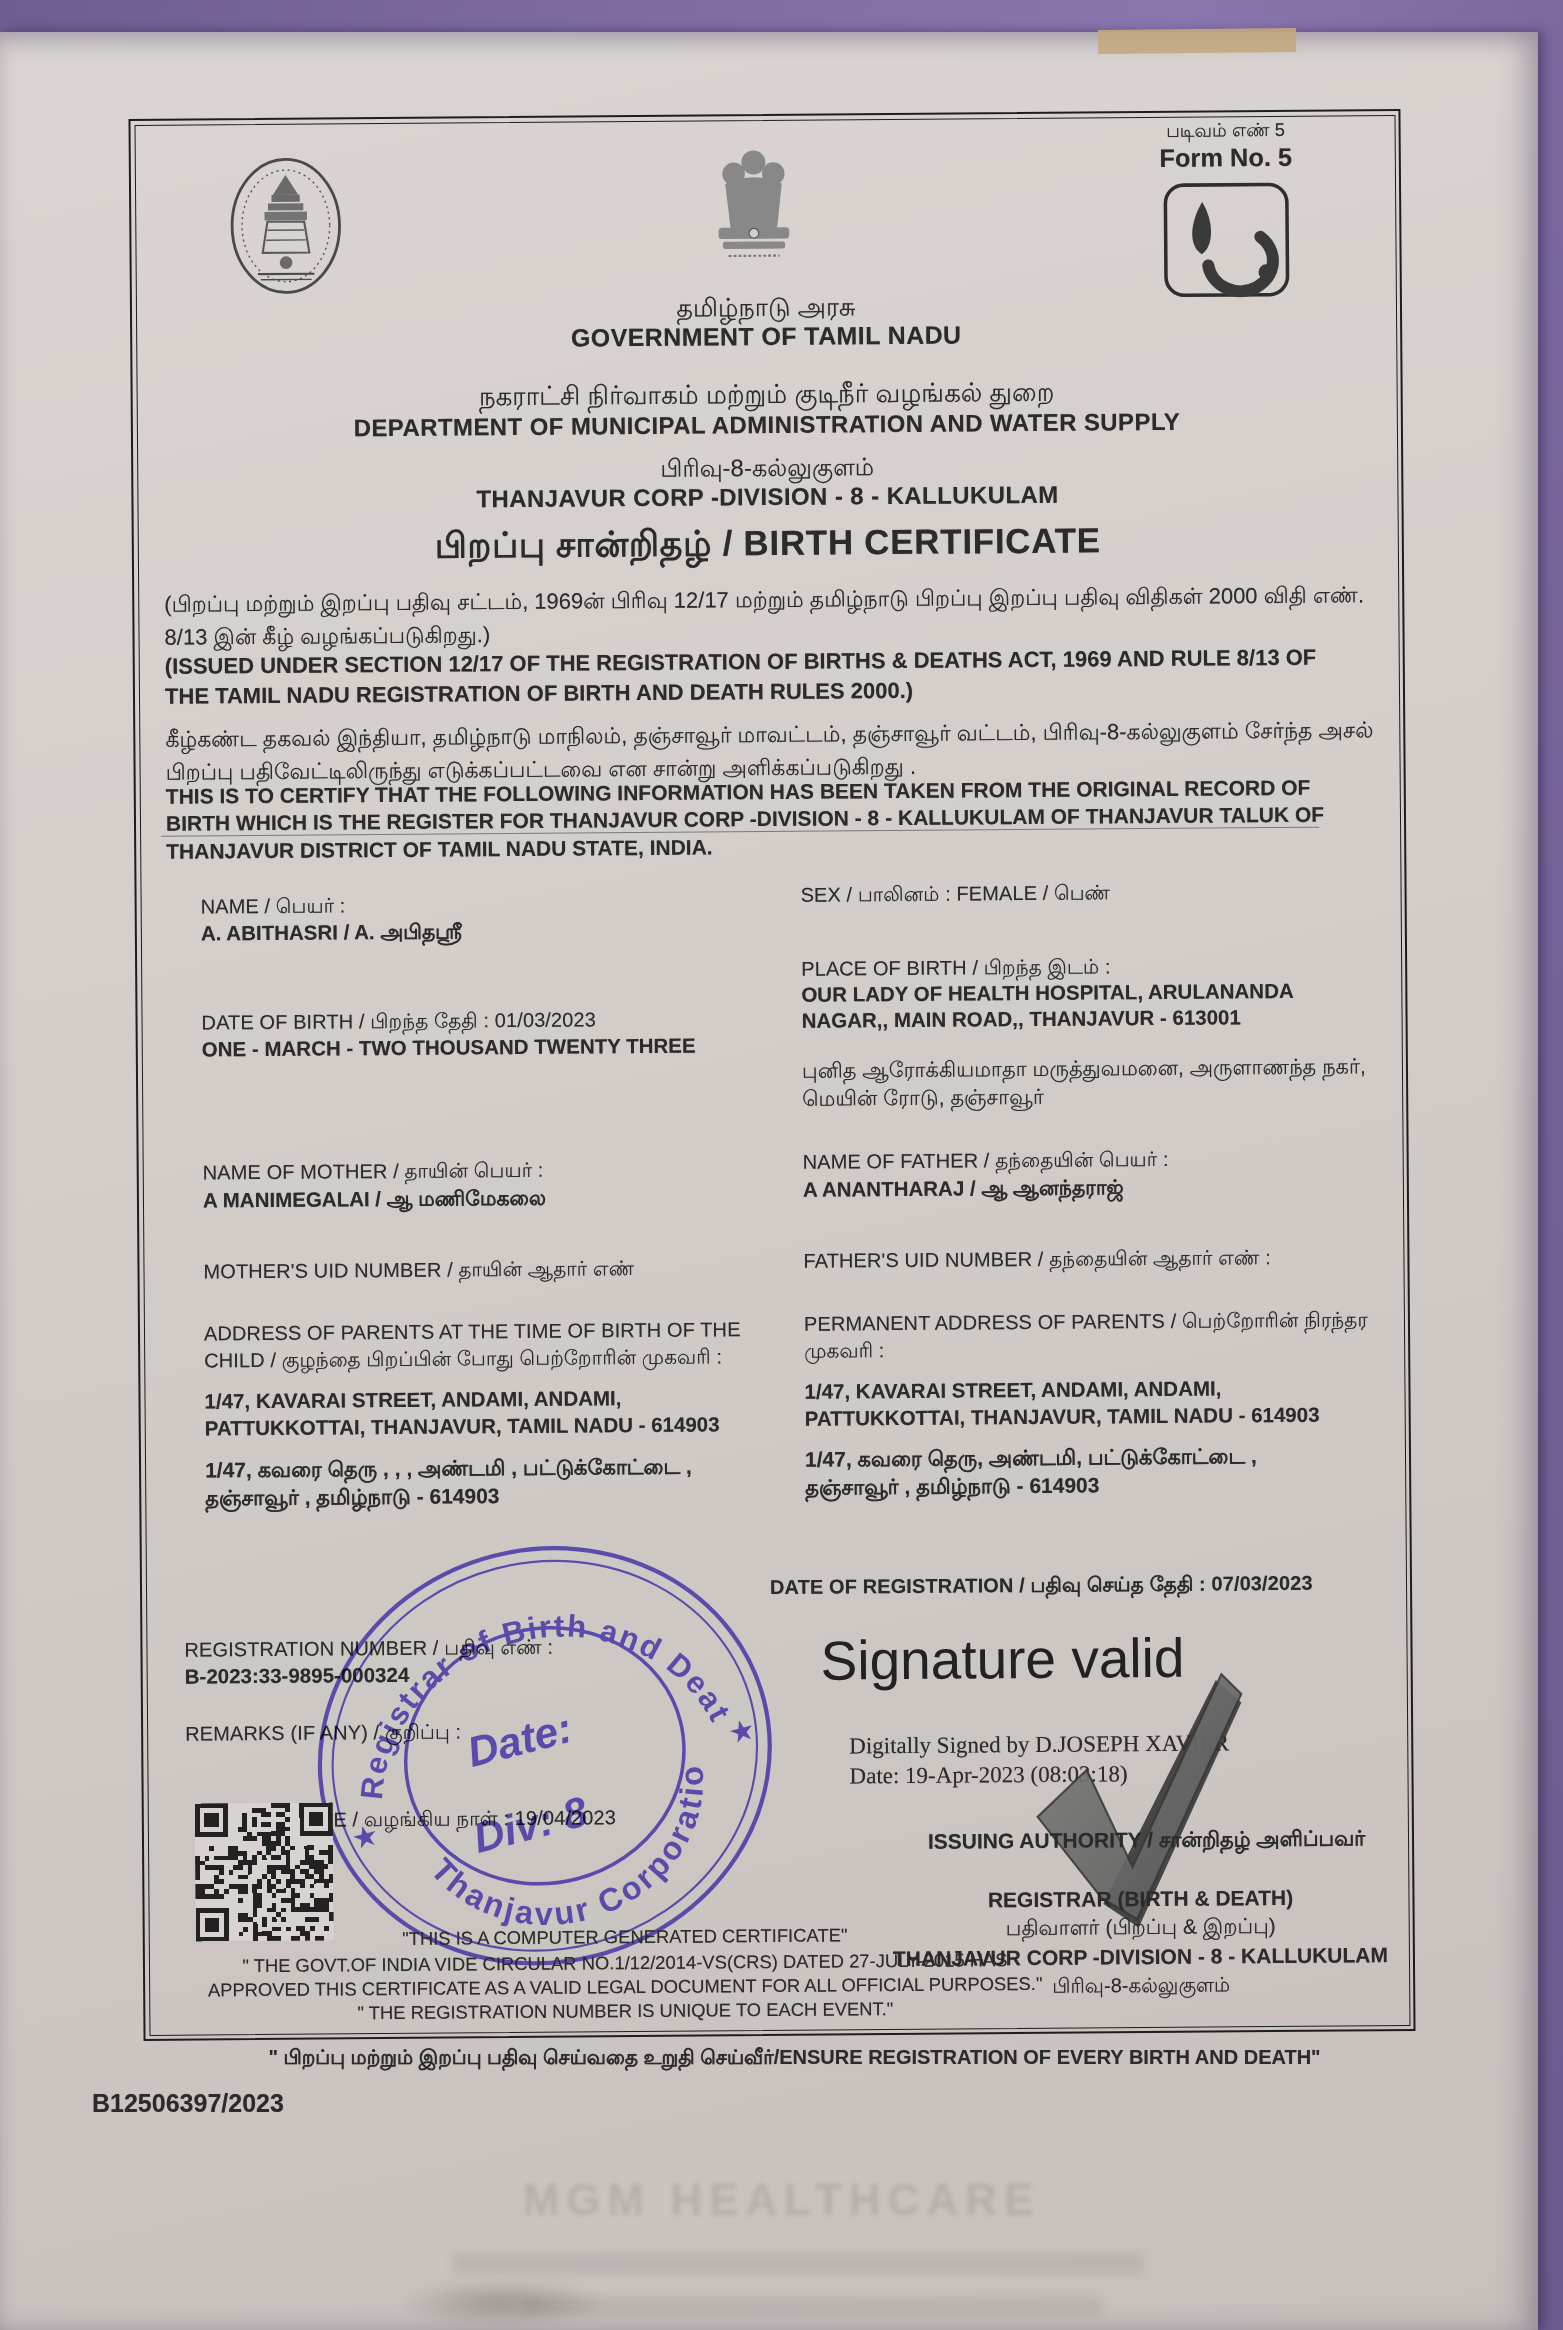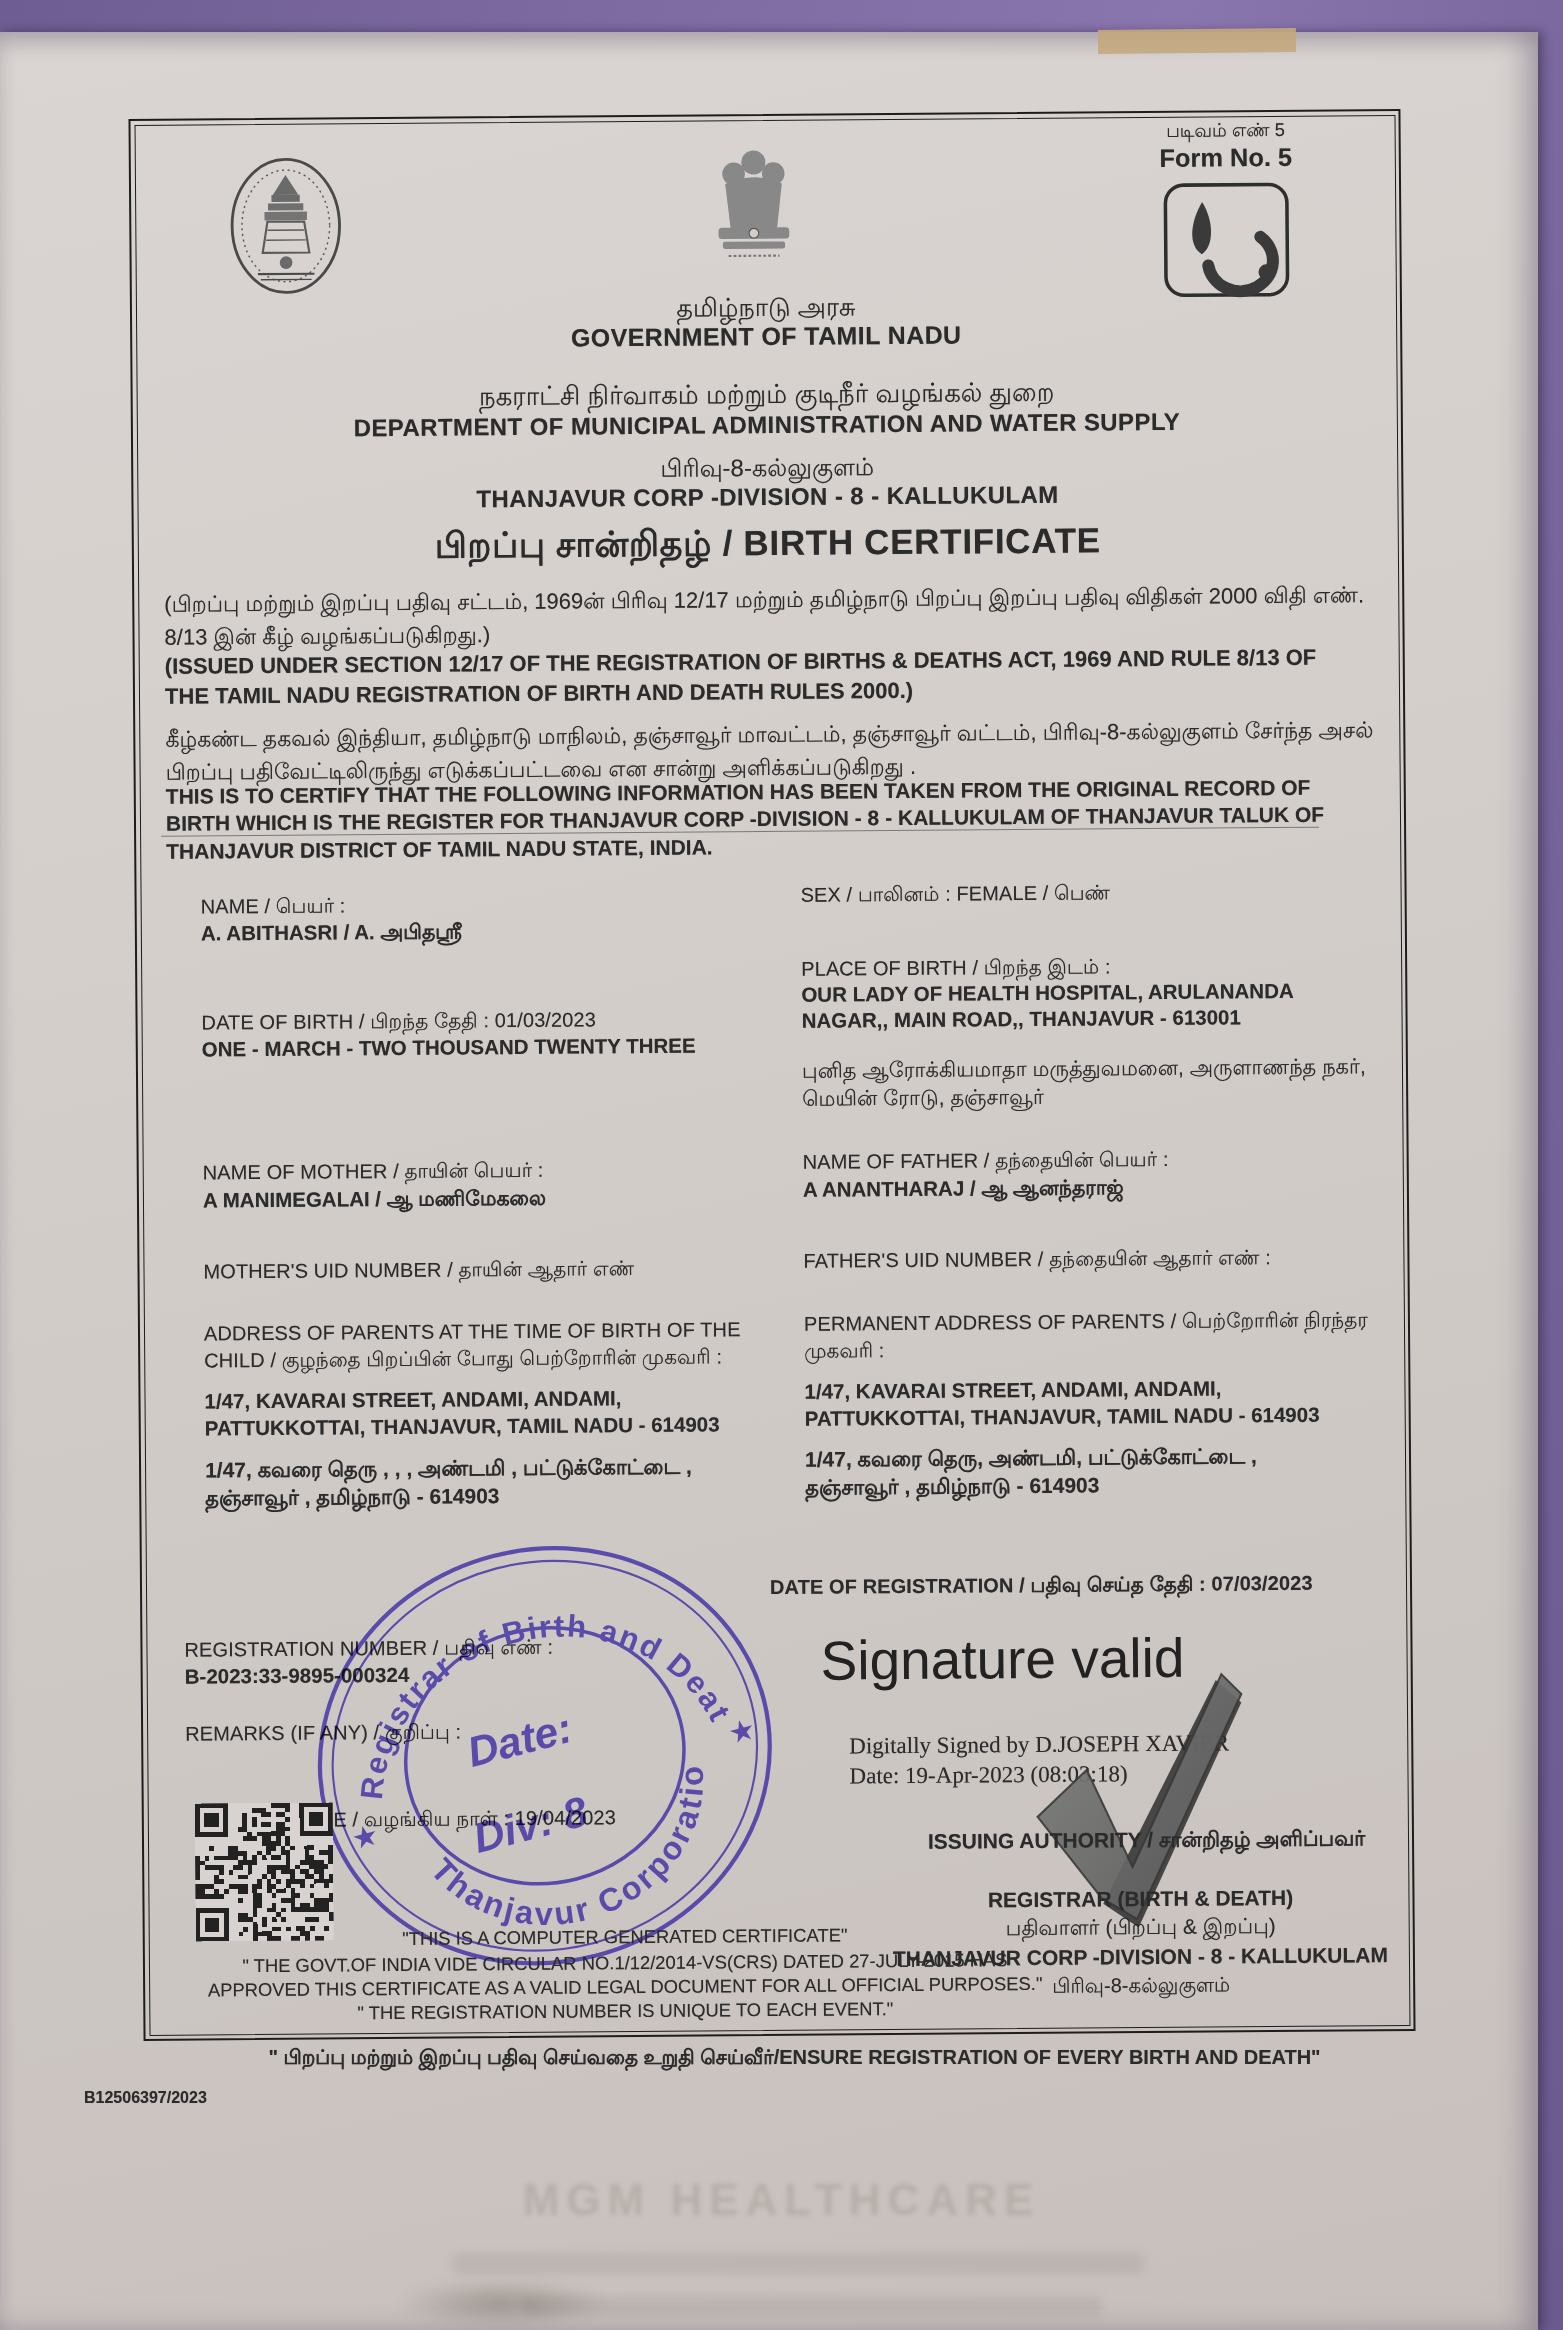--- a/index.html
+++ b/index.html
@@ -466,19 +466,19 @@
   <div class="abs ink b" style="left:734px;top:1832px;width:523px;text-align:center;font-size:21px;">THANJAVUR CORP -DIVISION - 8 - KALLUKULAM</div>
   <div class="abs ink" style="left:749px;top:1861px;width:494px;text-align:center;font-size:20px;">பிரிவு-8-கல்லுகுளம்</div>
 
   <div class="abs ink ctr" style="left:42px;top:1809px;width:876px;font-size:18.4px;">"THIS IS A COMPUTER GENERATED CERTIFICATE"</div>
   <div class="abs ink ctr" style="left:14px;top:1835px;width:932px;font-size:18.4px;">" THE GOVT.OF INDIA VIDE CIRCULAR NO.1/12/2014-VS(CRS) DATED 27-JULY-2015 HAS</div>
   <div class="abs ink ctr" style="left:14px;top:1859px;width:932px;font-size:18.4px;">APPROVED THIS CERTIFICATE AS A VALID LEGAL DOCUMENT FOR ALL OFFICIAL PURPOSES."</div>
   <div class="abs ink ctr" style="left:42px;top:1883px;width:876px;font-size:18.4px;">" THE REGISTRATION NUMBER IS UNIQUE TO EACH EVENT."</div>
 </div>
 
 <div class="abs ink b" style="left:212px;top:2046px;width:1165px;text-align:center;font-size:20px;"><span>" பிறப்பு மற்றும் இறப்பு பதிவு செய்வதை உறுதி செய்வீர்/ENSURE REGISTRATION OF EVERY BIRTH AND DEATH"</span></div>
-<div class="abs ink b" style="left:84px;top:2089px;font-size:16px;">B12506397/2023</div>
+<div class="abs ink b" style="left:92px;top:2089px;font-size:25px;">B12506397/2023</div>
 
 <div id="watermark" class="abs" style="top:2175px;">MGM HEALTHCARE</div>
 <div class="abs faint-bar" style="left:452px;top:2253px;width:692px;height:21px;"></div>
 <div class="abs faint-bar" style="left:523px;top:2296px;width:579px;height:20px;"></div>
 <div id="smudge" class="abs"></div>
 
 
 </body></html>

